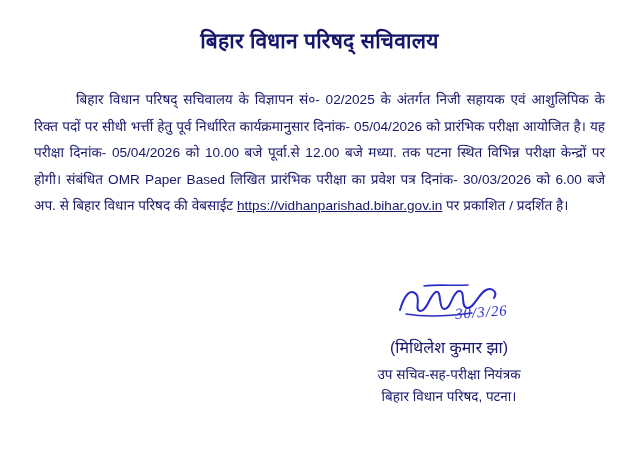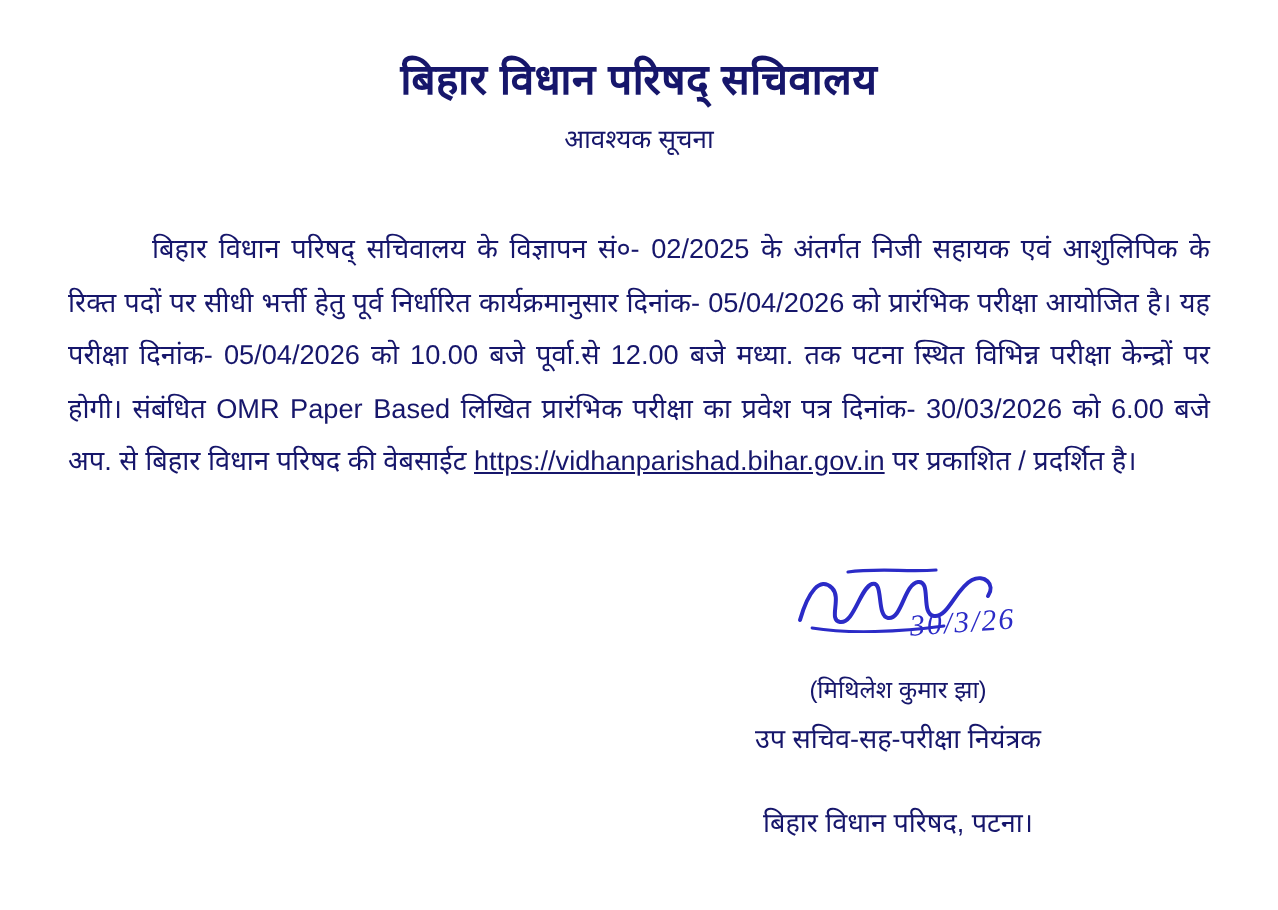--- a/index.html
+++ b/index.html
@@ -82,43 +82,42 @@
   .signature .sign-date {
     position: absolute;
     left: 52%;
     top: 14px;
     font-size: 15px;
     font-style: italic;
     letter-spacing: 1px;
     transform: rotate(-4deg);
   }
   .sign-name {
-    font-size: 12px;
+    font-size: 16px;
     margin-top: 4px;
     color: #16166b;
   }
   .sign-desig {
     font-size: 13.5px;
     margin-top: 7px;
     color: #16166b;
   }
   .sign-org {
     font-size: 13.5px;
-    margin-top: 24px;
+    margin-top: 4px;
     color: #16166b;
   }
 </style>
 </head>
 <body>
 
 <div class="page">
 
   <div class="doc-title">बिहार विधान परिषद् सचिवालय</div>
 
-  <div class="doc-subtitle">आवश्यक सूचना</div>
 
 
   <div class="body-text"><span class="indent"></span><span>बिहार विधान परिषद् सचिवालय के विज्ञापन सं०- 02/2025 के अंतर्गत निजी सहायक एवं आशुलिपिक के रिक्त पदों पर सीधी भर्त्ती हेतु पूर्व निर्धारित कार्यक्रमानुसार दिनांक- 05/04/2026 को प्रारंभिक परीक्षा आयोजित है। यह परीक्षा दिनांक- 05/04/2026 को 10.00 बजे पूर्वा.से 12.00 बजे मध्या. तक पटना स्थित विभिन्न परीक्षा केन्द्रों पर होगी। संबंधित OMR Paper Based लिखित प्रारंभिक परीक्षा का प्रवेश पत्र दिनांक- 30/03/2026 को 6.00 बजे अप. से बिहार विधान परिषद की वेबसाईट </span><a class="weblink" href="#">https://vidhanparishad.bihar.gov.in</a><span> पर प्रकाशित / प्रदर्शित है।</span></div>
 
   <div class="sign-block">
     <div class="signature">
       <span class="scribble">
         <svg width="110" height="34" viewBox="0 0 110 34" fill="none" xmlns="http://www.w3.org/2000/svg">
           <path d="M6 26 C10 12, 16 4, 22 10 C27 15, 20 26, 26 27 C33 28, 36 10, 42 8 C48 6, 44 24, 50 25 C57 26, 58 8, 65 7 C72 6, 66 23, 73 24 C80 25, 84 10, 92 6 C98 3, 104 8, 100 14" stroke="#2b2bc7" stroke-width="2" stroke-linecap="round"></path>
           <path d="M30 2 C44 0, 60 2, 74 1" stroke="#2b2bc7" stroke-width="1.6" stroke-linecap="round"></path>

